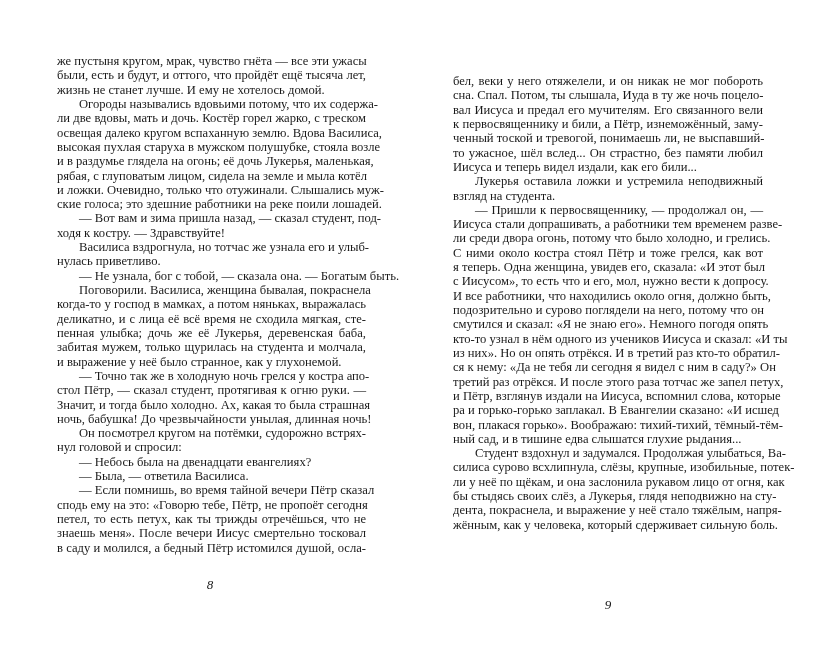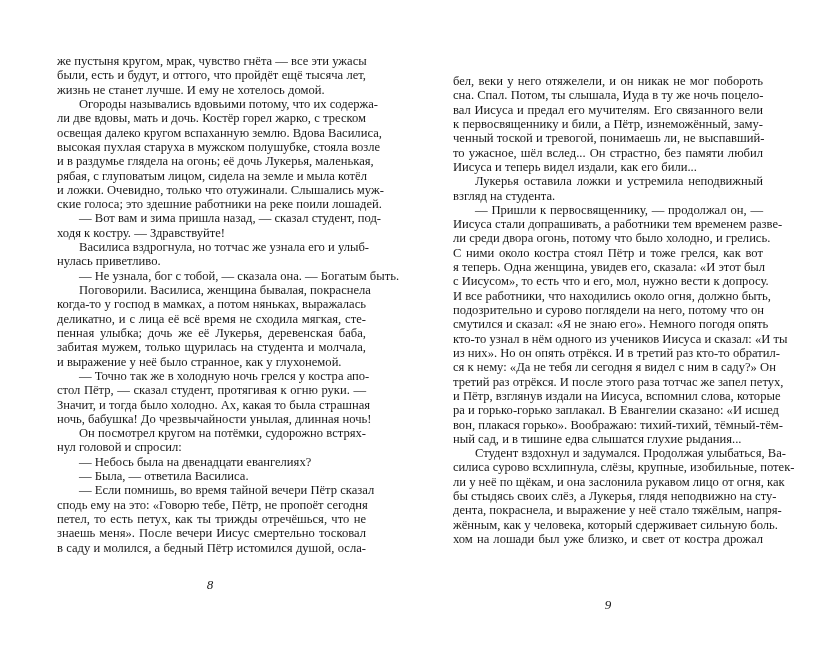--- a/index.html
+++ b/index.html
@@ -88,16 +88,15 @@
       <span class="line">и Пётр, взглянув издали на Иисуса, вспомнил слова, которые</span>
       <span class="line">ра и горько-горько заплакал. В Евангелии сказано: «И исшед</span>
       <span class="line">вон, плакася горько». Воображаю: тихий-тихий, тёмный-тём-</span>
       <span class="line end">ный сад, и в тишине едва слышатся глухие рыдания...</span>
       <span class="line indent">Студент вздохнул и задумался. Продолжая улыбаться, Ва-</span>
       <span class="line">силиса сурово всхлипнула, слёзы, крупные, изобильные, потек-</span>
       <span class="line">ли у неё по щёкам, и она заслонила рукавом лицо от огня, как</span>
       <span class="line">бы стыдясь своих слёз, а Лукерья, глядя неподвижно на сту-</span>
       <span class="line">дента, покраснела, и выражение у неё стало тяжёлым, напря-</span>
       <span class="line end">жённым, как у человека, который сдерживает сильную боль.</span>
-      <span class="line">хом на лошади был уже близко, и свет от костра дрожал</span>
     </div>
   <div class="page-number">9</div>
 </div>
 
 </body></html>

